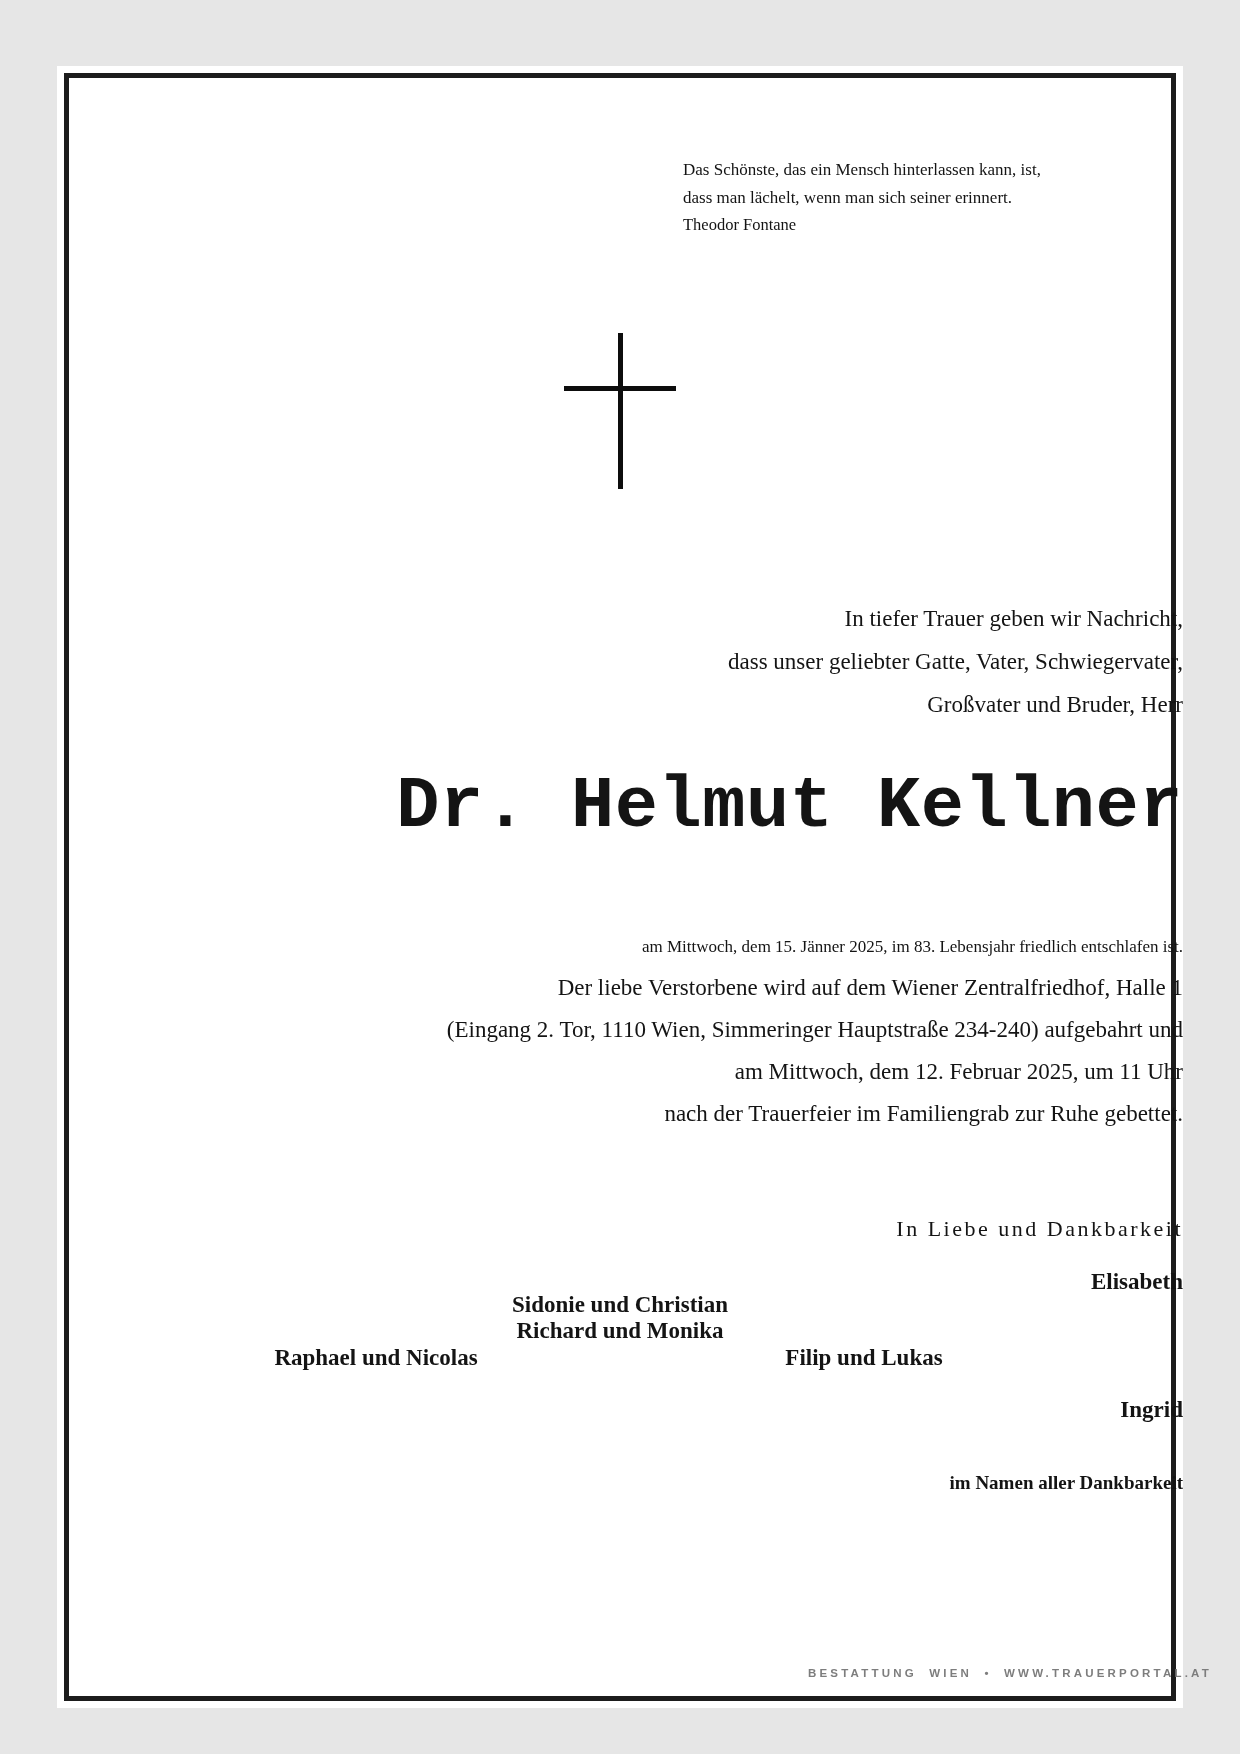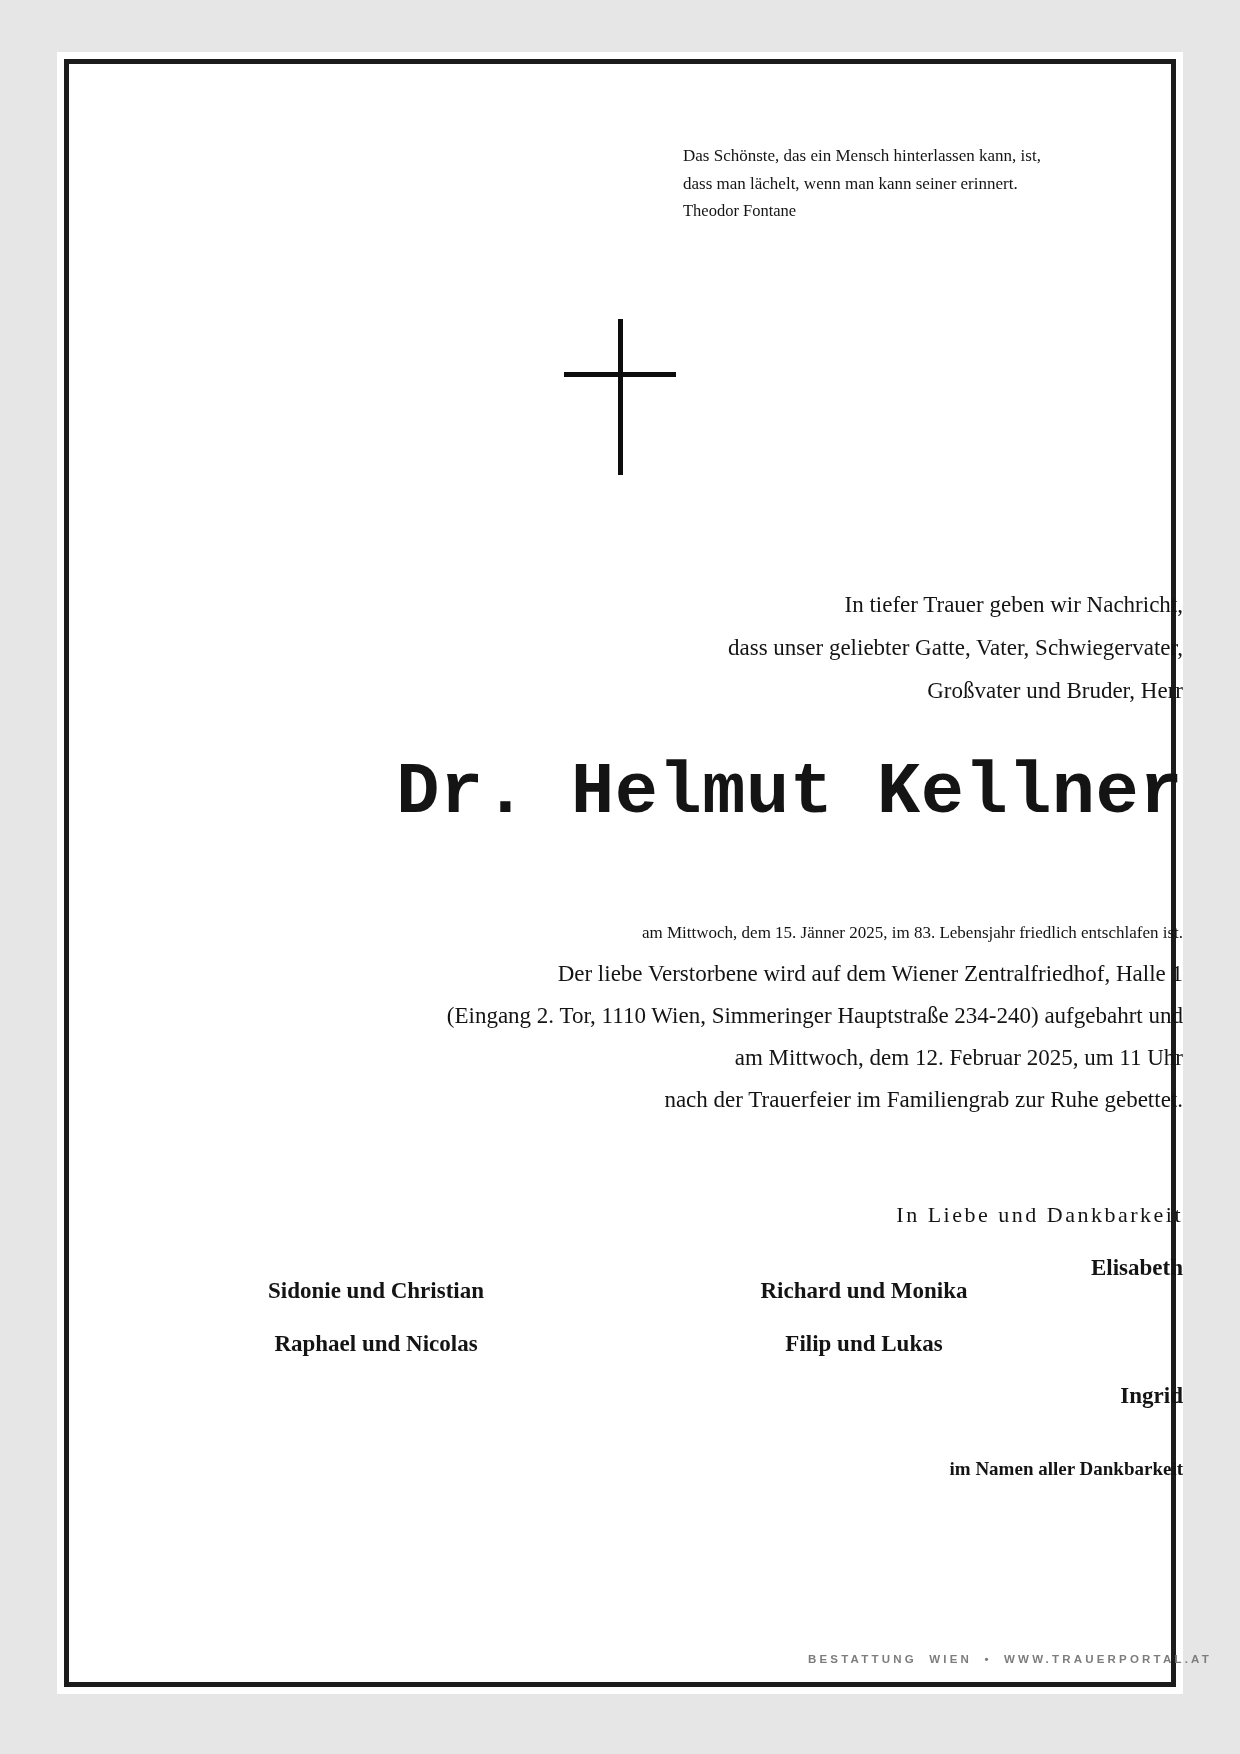--- a/index.html
+++ b/index.html
@@ -7,21 +7,21 @@
     padding: 0;
     width: 1240px;
     height: 1754px;
     background: #e6e6e6;
     font-family: "Liberation Serif", serif;
     color: #141414;
   }
   .paper {
     position: absolute;
     left: 57px;
-    top: 52px;
+    top: 66px;
     width: 1126px;
     height: 1642px;
     background: #ffffff;
   }
   .border-frame {
     position: absolute;
     left: 7px;
     top: 7px;
     right: 7px;
     bottom: 7px;
@@ -95,21 +95,21 @@
     top: 1106px;
     font-size: 22px;
     letter-spacing: 2.5px;
     margin-top: 44px;
   }
   .mourner {
     font-weight: bold;
     font-size: 23px;
   }
   .m-first { top: 1171px; margin-top: 32px; }
-  .m-row-1 { top: 1226px; }
+  .m-row-1 { top: 1226px; flex-direction: column; }
   .m-row-2 { top: 1279px; }
   .m-last  { top: 1331px; }
   .mourner-row {
     position: absolute;
     left: 0;
     width: 100%;
     box-sizing: border-box;
     padding: 0 75px;
     display: flex;
   }
@@ -135,21 +135,21 @@
 </style>
 </head>
 <body>
 
 <div class="paper">
 
   <div class="border-frame"></div>
 
   <div class="quote">
     <div>Das Schönste, das ein Mensch hinterlassen kann, ist,</div>
-    <div>dass man lächelt, wenn man kann seiner erinnert.</div>
+    <div>dass man lächelt, wenn man sich seiner erinnert.</div>
     <div class="attribution">Theodor Fontane</div>
   </div>
 
   <div class="cross">
     <div class="v-bar"></div>
     <div class="h-bar"></div>
   </div>
 
   <div class="centered announcement">
     <div>In tiefer Trauer geben wir Nachricht,</div>

